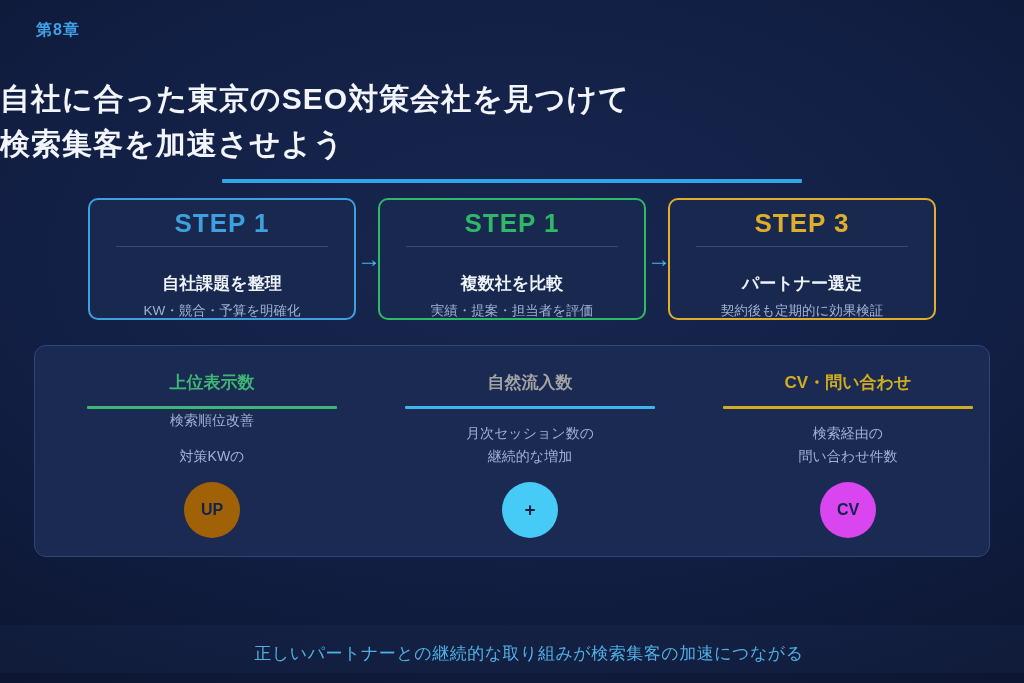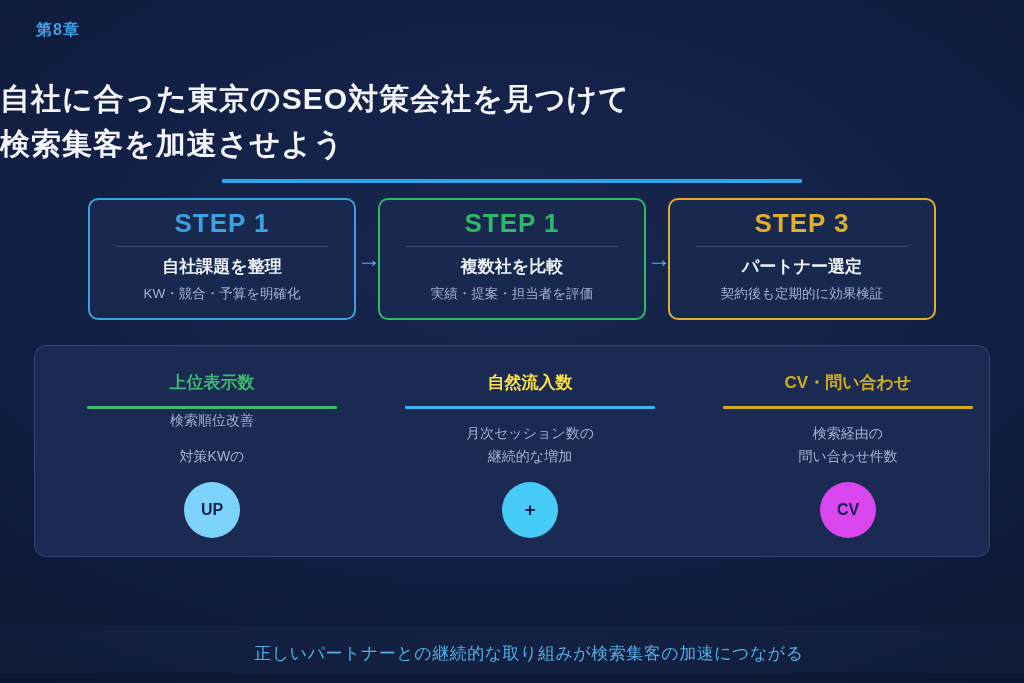--- a/index.html
+++ b/index.html
@@ -28,21 +28,21 @@
     display: flex; align-items: center; justify-content: space-between;
   }
   .step-box {
     width: 264px; height: 110px;
     border: 2px solid; border-radius: 10px;
     background: #18284e;
     text-align: center; padding-top: 8px; box-sizing: content-box;
   }
   .step-label { font-size: 26px; font-weight: bold; letter-spacing: 1px; }
   .step-divider { height: 1px; background: rgba(130,160,215,0.3); margin: 7px 26px 0; }
-  .step-heading { color: #eef3fa; font-size: 17px; font-weight: bold; margin-top: 8px; }
+  .step-heading { color: #eef3fa; font-size: 17px; font-weight: bold; margin-top: 25px; }
   .step-detail { color: #9fb2d4; font-size: 13.5px; margin-top: 7px; }
   .step-arrow {
     font-size: 24px; font-weight: bold; width: 20px; text-align: center;
     line-height: 1;
   }
 
   .panel {
     width: 954px; height: 196px; margin: 25px auto 0;
     background: #1b2a52; border: 1px solid #2d4778; border-radius: 12px;
     padding-top: 14px;
@@ -112,25 +112,25 @@
 
 <div class="panel">
 
   <div class="panel-cols">
 
     <div class="metric-col">
       <div class="metric-title" style="color: rgb(60, 184, 116);">上位表示数</div>
       <div class="metric-underline" style="background: rgb(60, 184, 116);"></div>
       <div class="metric-line">検索順位改善</div>
       <div class="metric-line first">対策KWの</div>
-      <div class="metric-badge" style="background: #7dd3fc;">UP</div>
+      <div class="metric-badge" style="background: #a16207;">UP</div>
     </div>
 
     <div class="metric-col">
-      <div class="metric-title" style="color: #fde047;">自然流入数</div>
+      <div class="metric-title" style="color: #a3a3a3;">自然流入数</div>
       <div class="metric-underline" style="background: rgb(65, 180, 240);"></div>
       <div class="metric-line first">月次セッション数の</div>
       <div class="metric-line">継続的な増加</div>
       <div class="metric-badge" style="font-size: 19px; background: rgb(69, 203, 246);">+</div>
     </div>
 
     <div class="metric-col">
       <div class="metric-title" style="color: rgb(210, 174, 30);">CV・問い合わせ</div>
       <div class="metric-underline" style="background: rgb(210, 174, 30);"></div>
       <div class="metric-line first">検索経由の</div>

